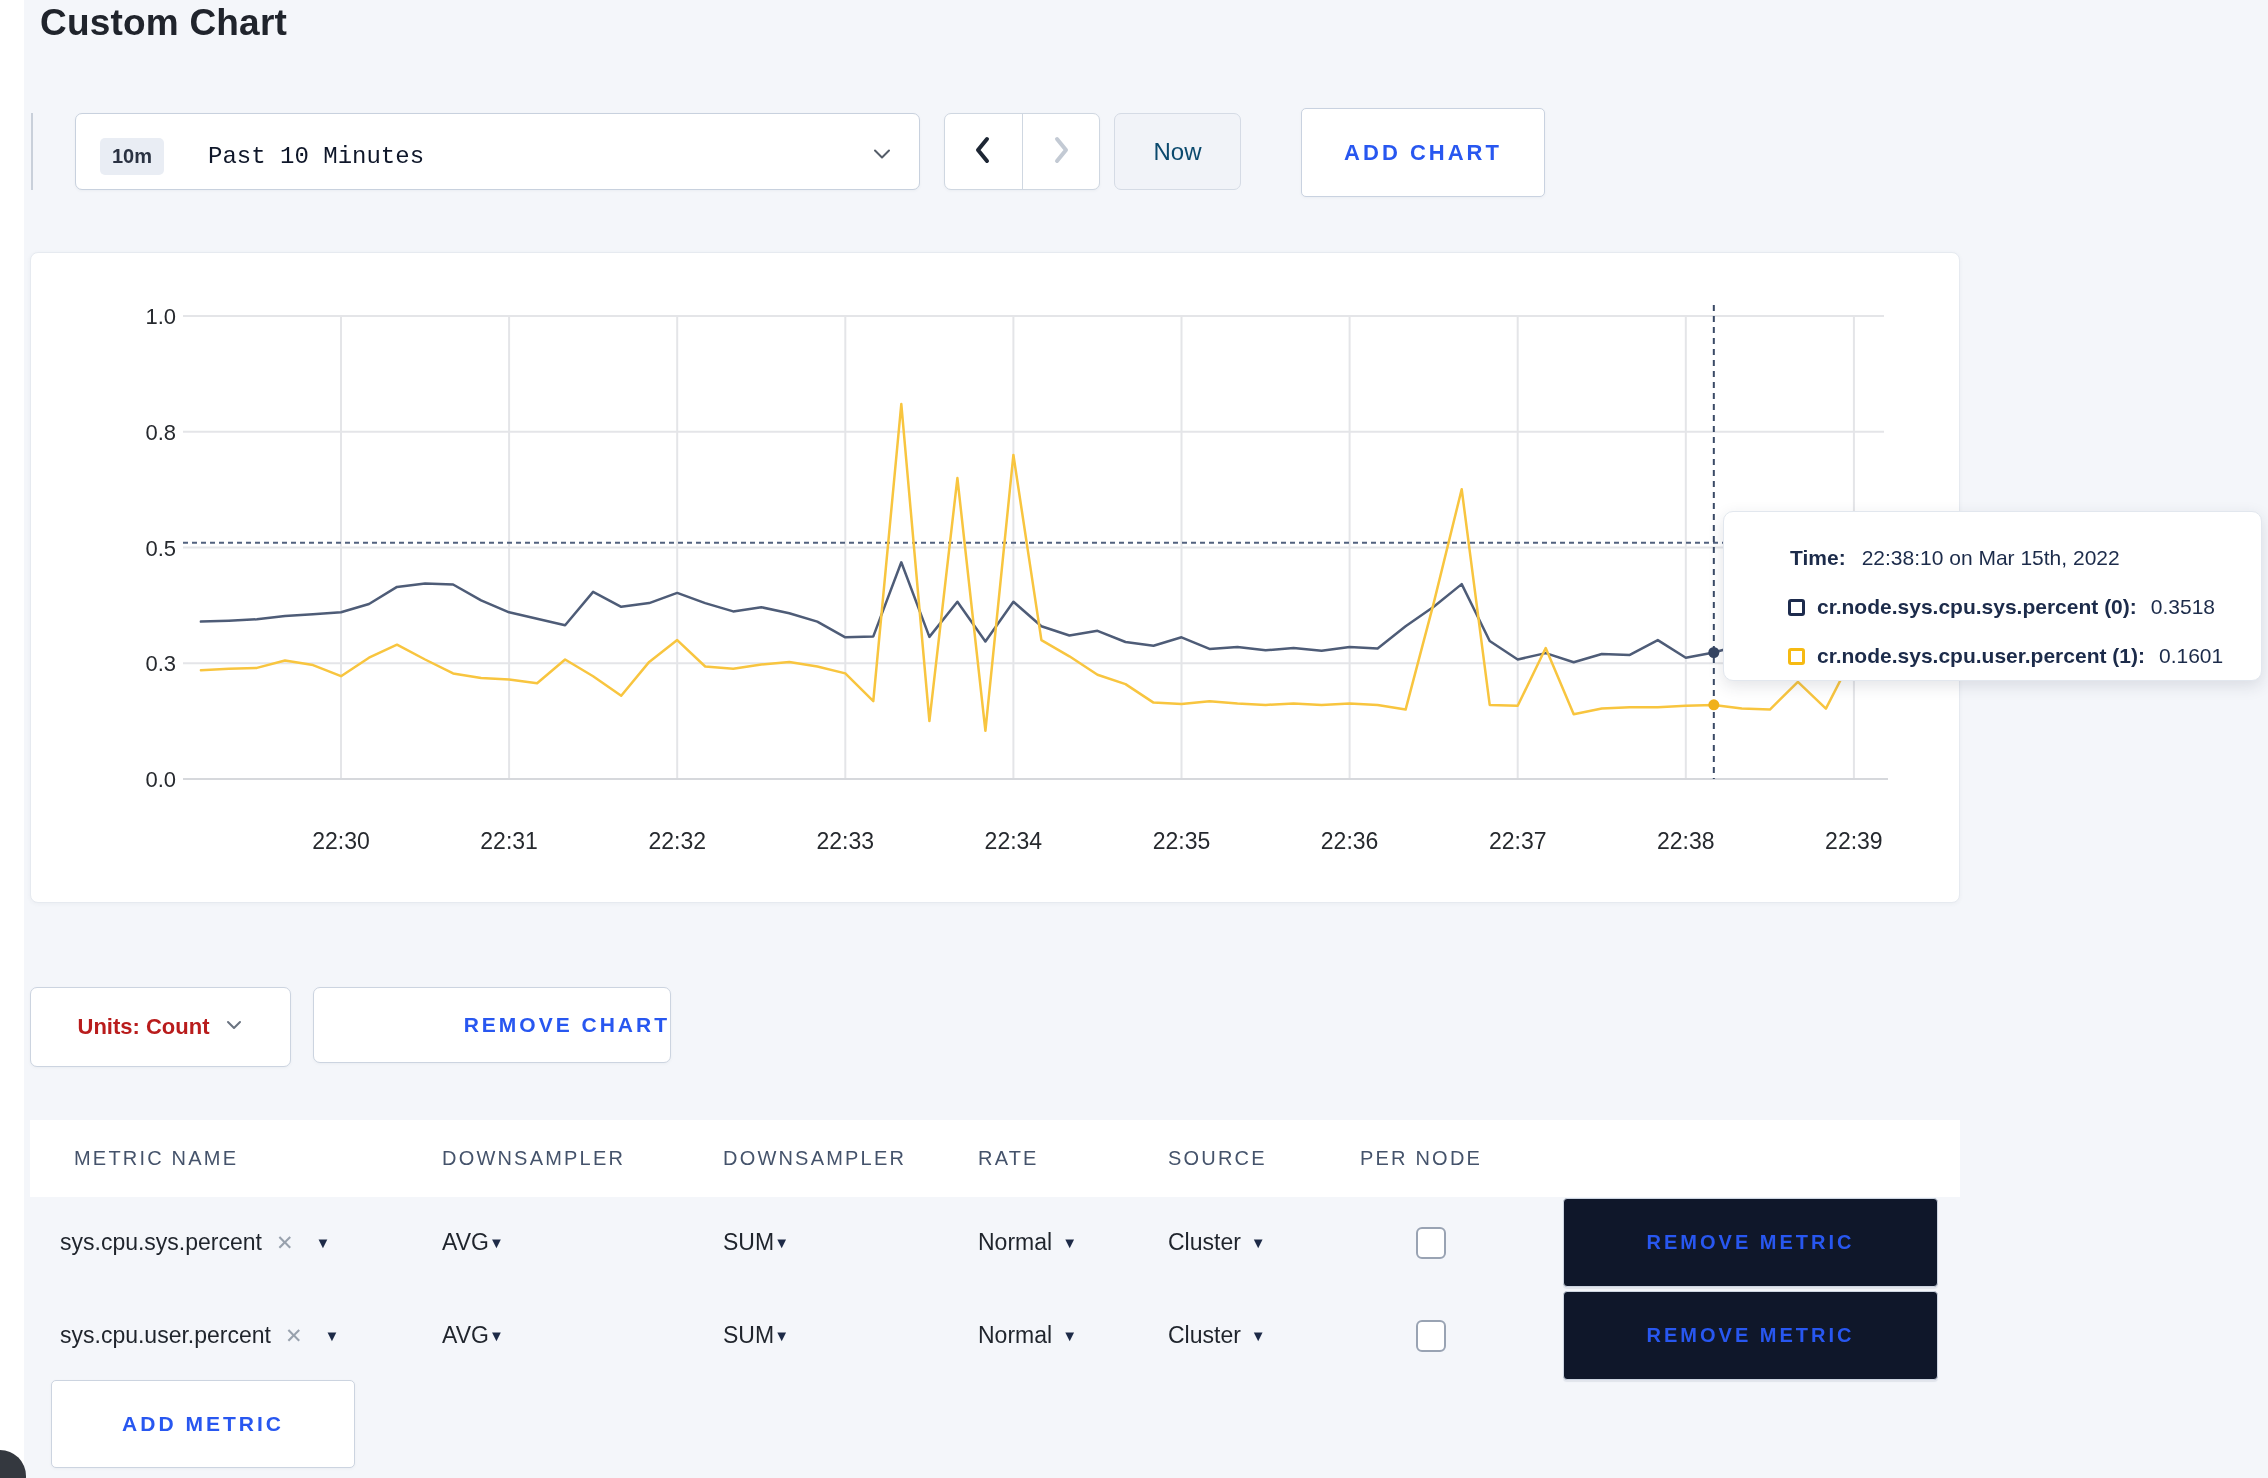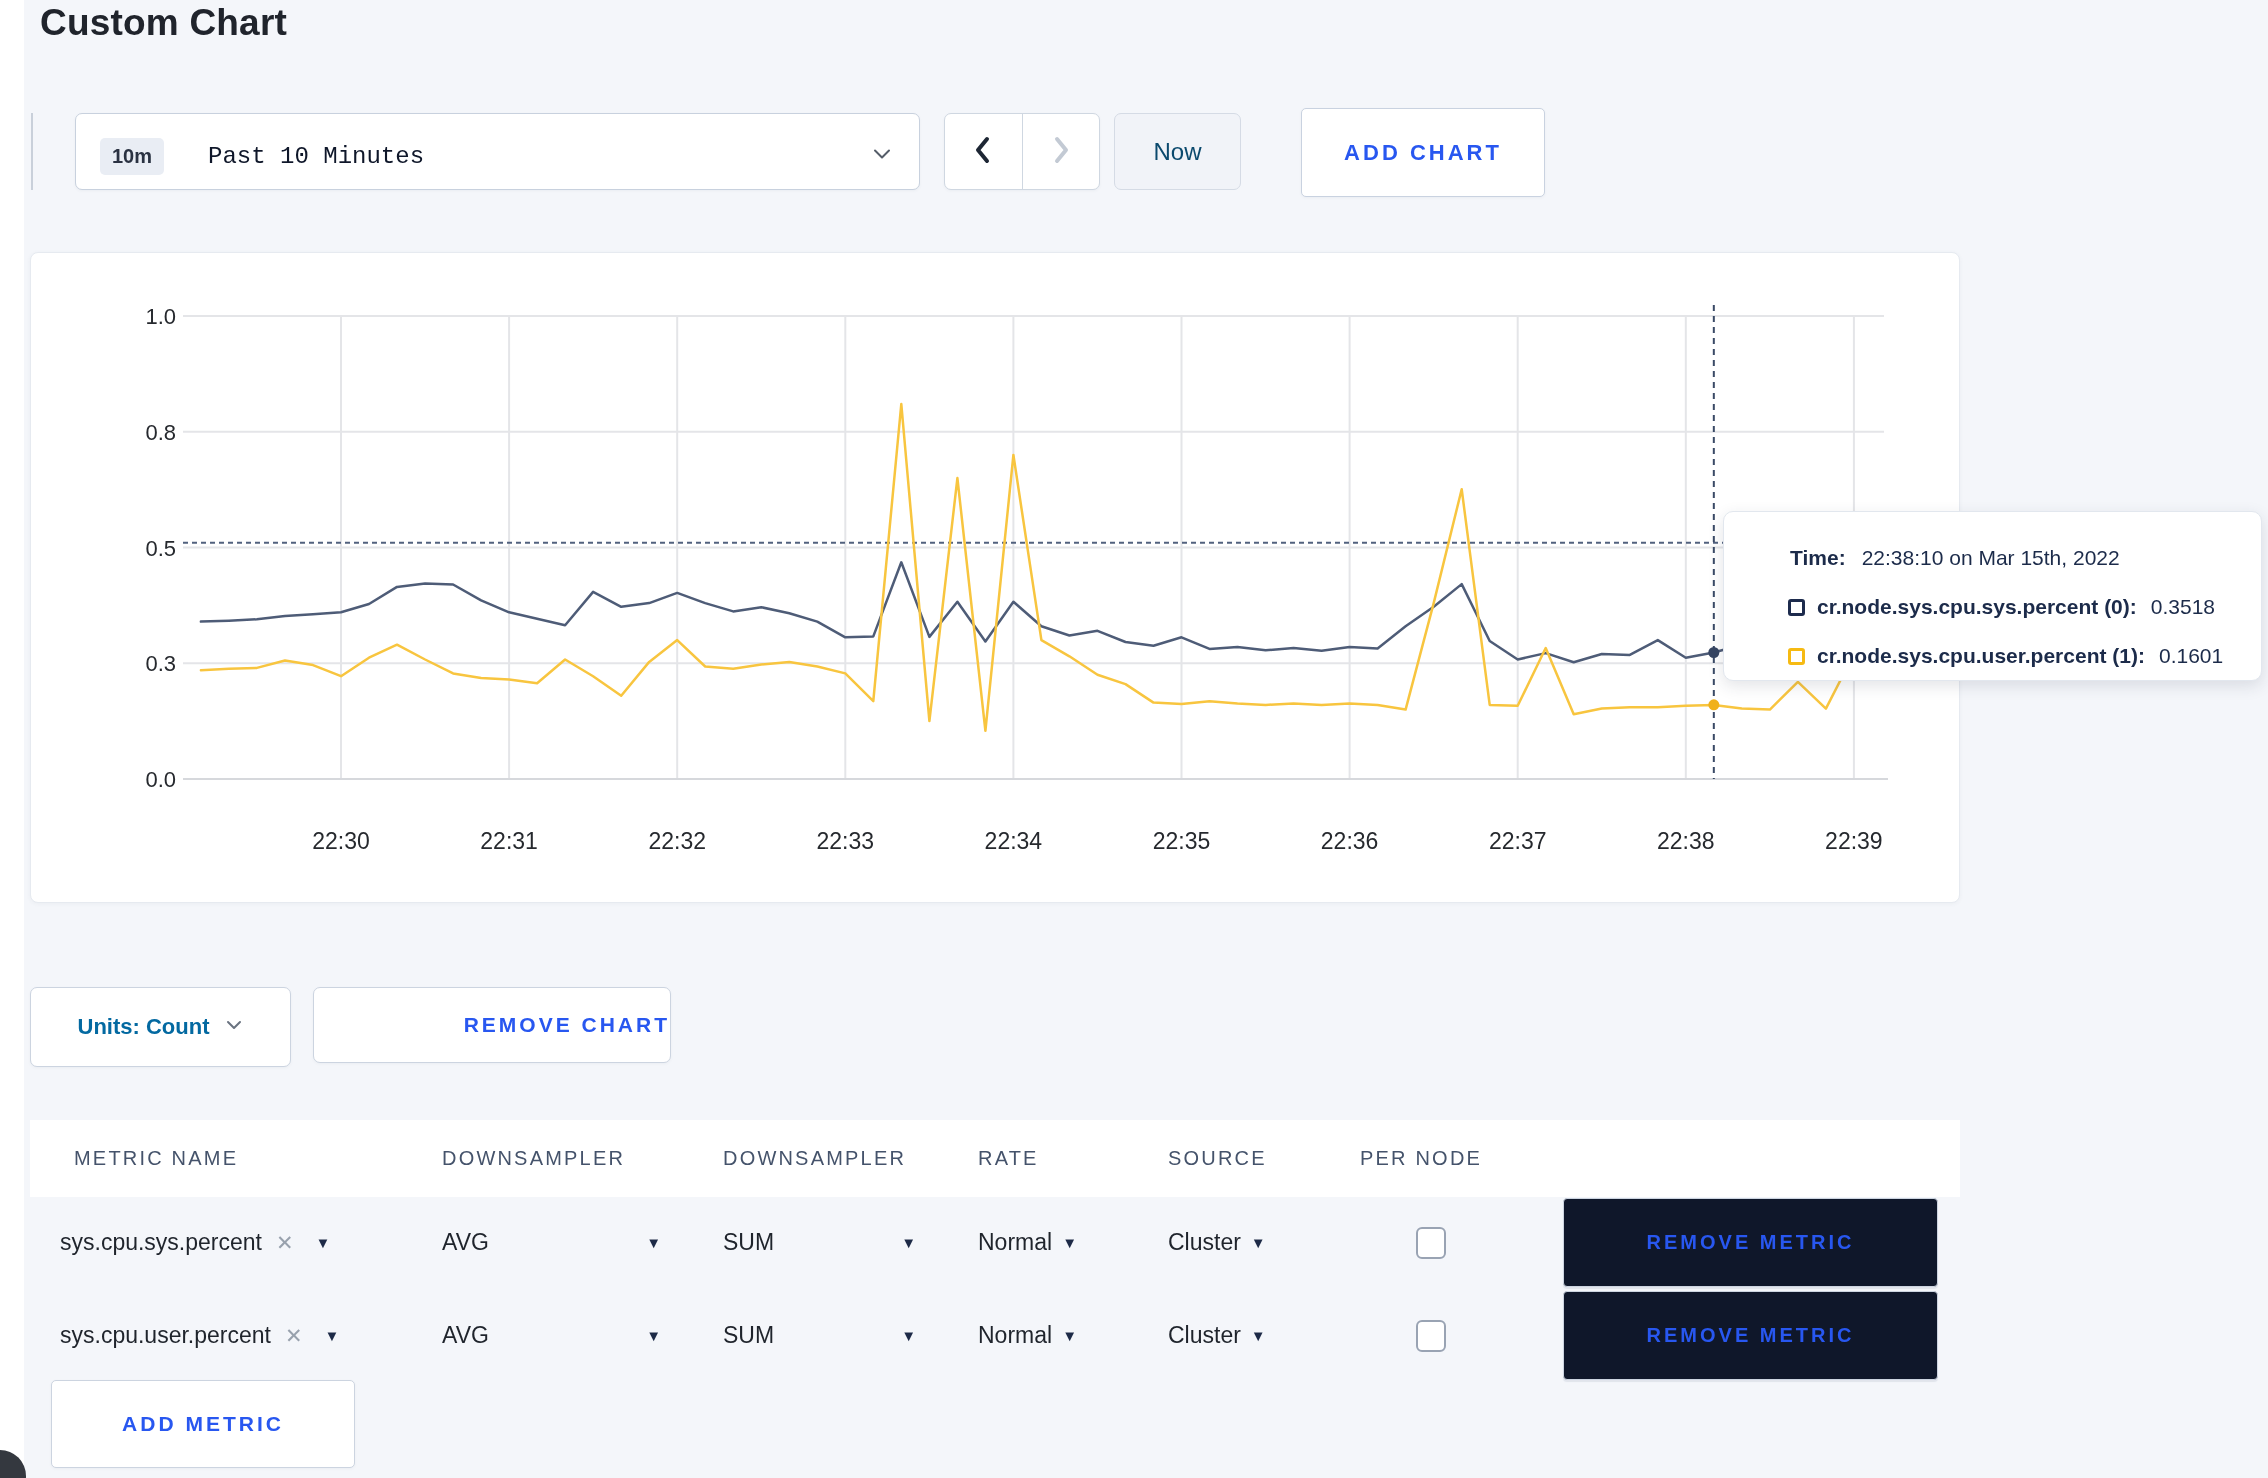--- a/index.html
+++ b/index.html
@@ -65,21 +65,21 @@
     margin-right:12px;background:#fff;flex:none;}
   .tt-name{font-weight:700;margin-right:14px;}
 
   
   .units-btn{
     position:absolute;left:30px;top:987px;width:261px;height:80px;background:#fff;
     border:1.5px solid #ccd4e0;border-radius:7px;box-sizing:border-box;
     display:flex;align-items:center;justify-content:center;gap:16px;cursor:pointer;
     box-shadow:0 1px 3px rgba(60,70,90,.05);
   }
-  .units-label{font-size:22px;font-weight:700;color:#0369a1;}
+  .units-label{font-size:22px;font-weight:700;color:#b91c1c;}
   .remove-chart-btn{
     position:absolute;left:313px;top:987px;width:358px;height:76px;background:#fff;
     border:1.5px solid #ccd4e0;border-radius:7px;box-sizing:border-box;
     display:flex;align-items:center;justify-content:flex-end;cursor:pointer;
     box-shadow:0 1px 3px rgba(60,70,90,.05);
   }
 
   
   .tbl-grid{display:grid;grid-template-columns:382px 281px 255px 190px 192px 173px 405px;align-items:center;}
   .metrics-header{
@@ -89,21 +89,21 @@
   .metrics-header .hdr{
     font-size:20px;letter-spacing:2.2px;color:#45536b;font-weight:400;
   }
   .metrics-header .hdr:first-child{padding-left:14px;}
   .metrics-rows{position:absolute;left:30px;top:1197px;width:1930px;padding-left:30px;box-sizing:border-box;}
   .metric-row{height:91px;margin-bottom:2px;}
   .cell{font-size:23px;color:#1f242c;display:flex;align-items:center;}
   .cell .caret{font-size:15px;color:#1d2a47;line-height:1;}
   .x-icon{color:#98a1ad;font-size:21px;margin-left:14px;}
   .caret-after-x{margin-left:22px;}
-  .cell-spread{justify-content:space-between;padding-right:62px;}
+  .cell-spread{justify-content:flex-start;padding-right:62px;}
   .gap8{margin-left:10px;}
   .checkbox{
     width:30px;height:32px;border:2px solid #99a3b3;border-radius:6px;background:#fff;
     box-sizing:border-box;margin-left:56px;cursor:pointer;
   }
   .remove-metric-btn{
     width:375px;height:89px;margin-left:30px;background:#0f172a;border:1.5px solid #ccd4e0;
     border-radius:4px;box-sizing:border-box;display:flex;align-items:center;justify-content:center;
     cursor:pointer;box-shadow:0 2px 1px rgba(140,150,170,.18);
   }

